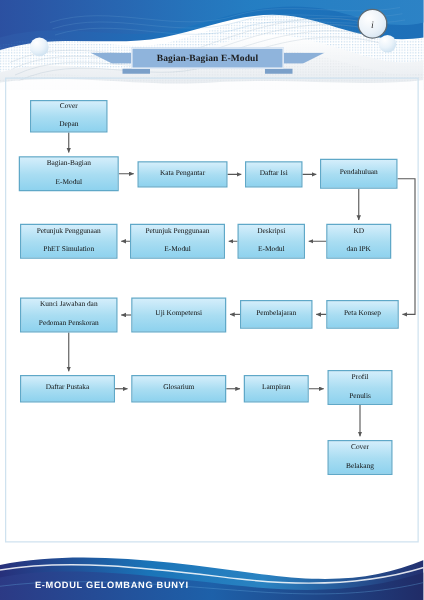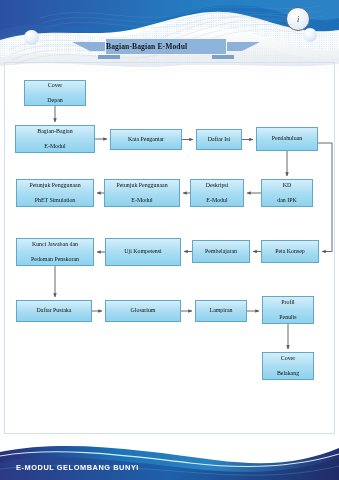--- a/index.html
+++ b/index.html
@@ -11,21 +11,21 @@
   #page{position:relative;width:339px;height:480px;background:#fff;overflow:hidden;}
 
   
   .header{position:absolute;left:0;top:0;width:339px;height:72px;overflow:hidden;}
   .hdr-svg{position:absolute;left:0;top:0;}
 
   .title-ribbon{
     position:absolute;left:105px;top:38px;width:122px;height:17px;
     background:#8fb4dc;
     border:1px solid #f2f6fb;
-    display:flex;align-items:center;
+    display:flex;align-items:center;justify-content:center;
     box-sizing:border-box;
     z-index:6;
   }
   .title-ribbon span{
     font-size:7.6px;font-weight:bold;color:#1a1a1a;letter-spacing:.1px;
     white-space:nowrap;
   }
   .ribbon-tail{position:absolute;height:9px;background:#8cb0d8;z-index:5;}
   .tail-l{left:72px;top:42px;width:36px;clip-path:polygon(0 0,100% 0,100% 100%,18px 100%);}
   .tail-r{left:224px;top:42px;width:36px;clip-path:polygon(0 0,100% 0,18px 100%,0 100%);}
@@ -44,21 +44,21 @@
 
   .orb{position:absolute;border-radius:50%;z-index:5;
        background:radial-gradient(circle at 35% 28%,#ffffff 0%,#eaf3fa 45%,#bcd6ea 100%);}
   .orb-a{left:24px;top:30px;width:15px;height:15px;}
   .orb-b{left:303px;top:28px;width:14px;height:14px;}
 
   
   .footer{position:absolute;left:0;bottom:0;width:339px;height:44px;overflow:hidden;}
   .ftr-svg{position:absolute;left:0;top:0;}
   .footer-label{
-    position:absolute;left:16px;bottom:8px;
+    position:absolute;left:28px;bottom:8px;
     font-family:"Liberation Sans", sans-serif;
     font-size:7.4px;font-weight:bold;color:#ffffff;letter-spacing:.55px;
     z-index:4;white-space:nowrap;
   }
 
   
   .frame{position:absolute;left:4px;top:62px;width:331px;height:372px;
          border:1px solid #cfe2ef;box-sizing:border-box;pointer-events:none;}
 
   

